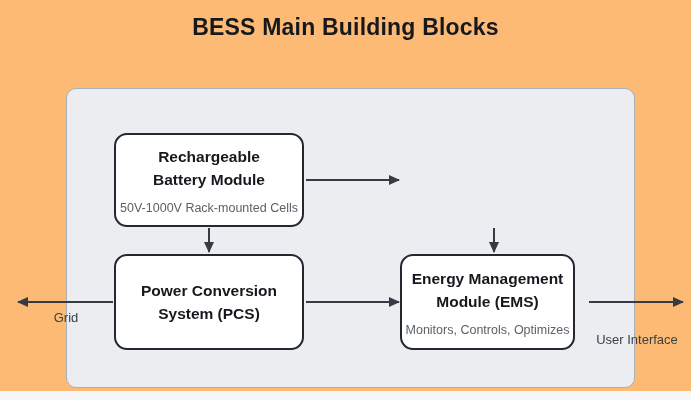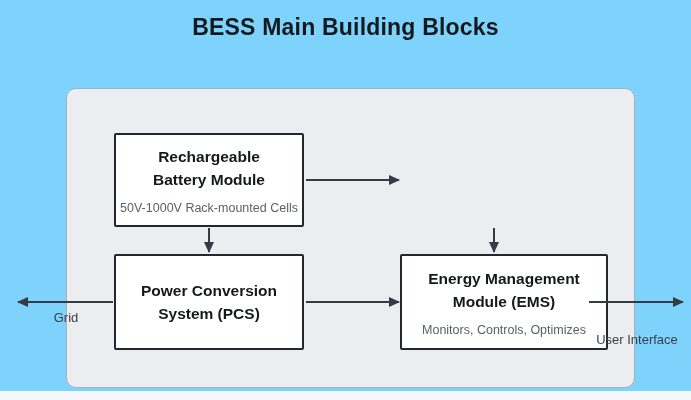--- a/index.html
+++ b/index.html
@@ -1,20 +1,20 @@
 <!DOCTYPE html>
 <html><head>
 <meta charset="utf-8">
 <style>
   html, body { margin: 0; padding: 0; background: #ffffff; }
   .stage {
     position: relative;
     width: 691px;
     height: 400px;
-    background: #7dd3fc;
+    background: #fdba74;
     overflow: hidden;
     font-family: "Liberation Sans", "DejaVu Sans", sans-serif;
   }
   .page-title {
     position: absolute;
     top: 14px;
     left: 0;
     width: 100%;
     margin: 0;
     text-align: center;
@@ -31,33 +31,33 @@
     height: 300px;
     background: #ebedf0;
     border: 1.5px solid #a9b0b8;
     border-radius: 10px;
     box-sizing: border-box;
   }
   .block {
     position: absolute;
     background: #ffffff;
     border: 2px solid #23272e;
-    border-radius: 2px;
+    border-radius: 13px;
     box-sizing: border-box;
     display: flex;
     flex-direction: column;
     align-items: center;
     justify-content: center;
     text-align: center;
     padding: 4px;
   }
   .block-battery { left: 114px; top: 133px; width: 190px; height: 94px; }
   .block-bms     { left: 400px; top: 133px; width: 188px; height: 94px; }
   .block-pcs     { left: 114px; top: 254px; width: 190px; height: 96px; }
-  .block-ems     { left: 400px; top: 254px; width: 208px; height: 96px; }
+  .block-ems     { left: 400px; top: 254px; width: 175px; height: 96px; }
   .block-title {
     font-size: 15.5px;
     font-weight: bold;
     line-height: 23px;
     color: #15181c;
   }
   .block-title span { display: block; }
   .block-subtitle {
     font-size: 12.5px;
     line-height: 15px;

